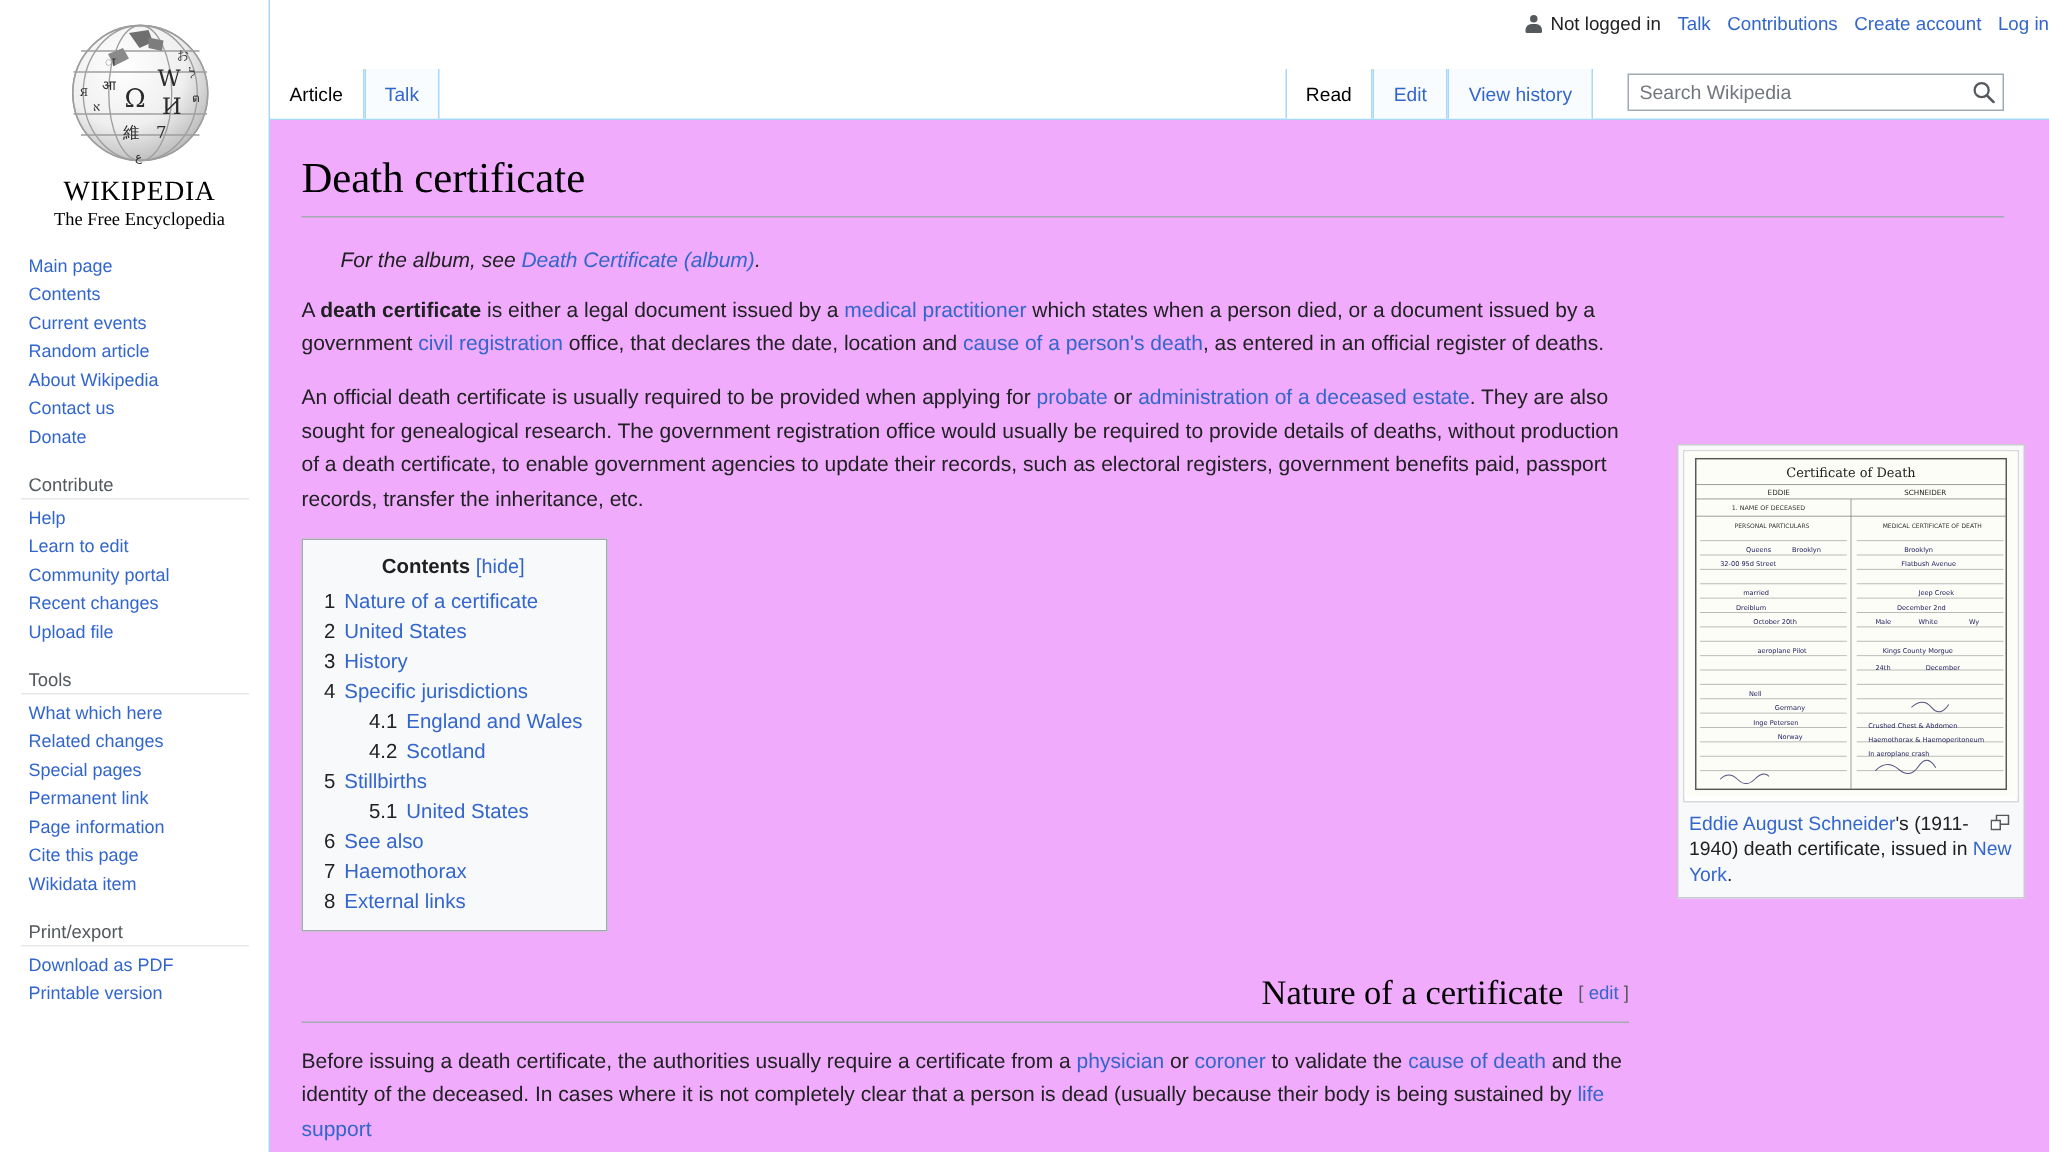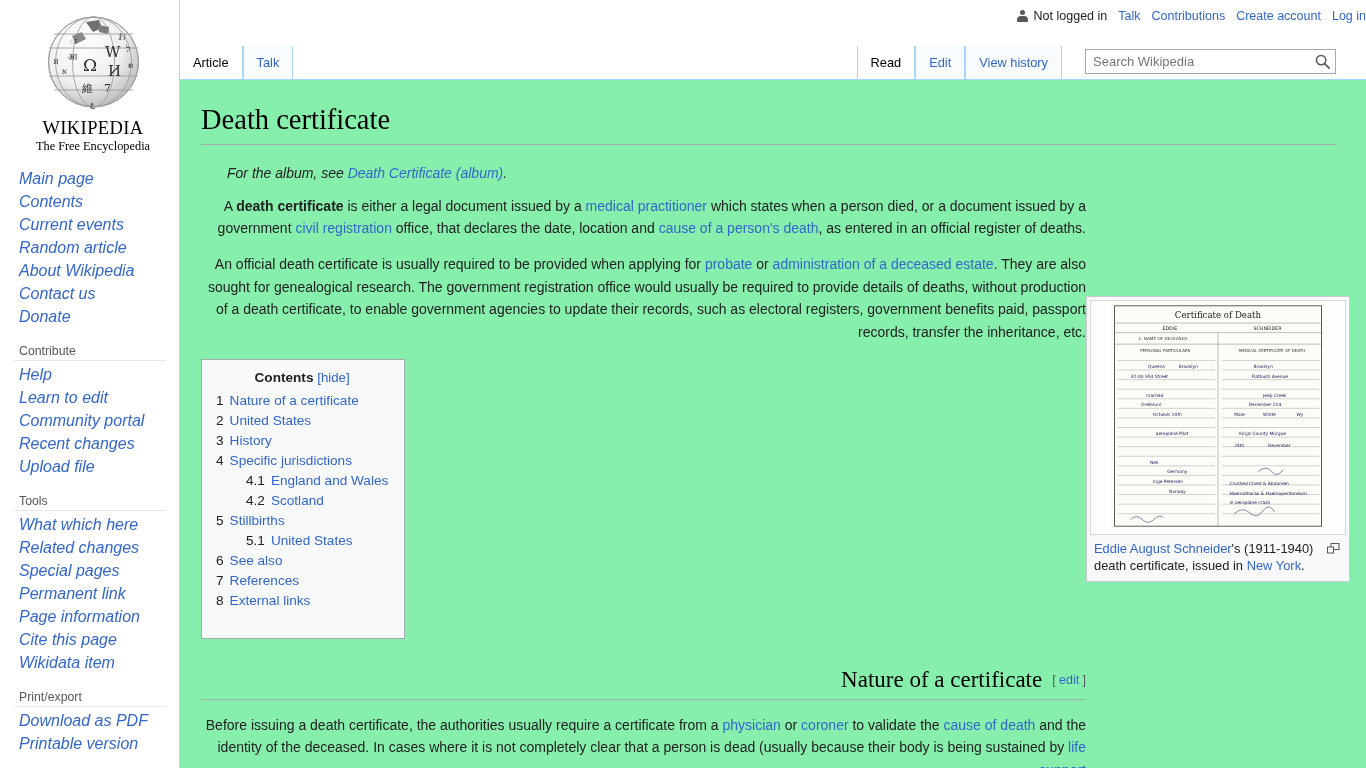--- a/index.html
+++ b/index.html
@@ -50,21 +50,21 @@
   .tagline {
     font-family: "Liberation Serif", serif;
     font-size: 12.3px; color: #000; margin-top: 1px;
   }
   .nav-section { margin-top: 13px; }
   .nav-heading {
     color: #54595d; font-size: 12.3px; padding: 3px 0 2px 5px;
     border-bottom: 1px solid #e8e8e8; margin-bottom: 2px; margin-right: 14px;
   }
   .nav-item { padding: 2.5px 0 2.5px 5px; }
-  .nav-item a { font-size: 16px; font-style: italic; }
+  .nav-item a { font-size: 12px; }
   #sidebar-divider {
     position: absolute; left: 179px; top: 0; width: 1px; height: 768px;
     background: #a7d7f9;
   }
 
   
   #tabs-left { position: absolute; top: 46px; left: 180px; display: flex; }
   #tabs-right { position: absolute; top: 46px; right: 0; display: flex; align-items: flex-start; }
   .tab {
     height: 33px; padding: 0 13px;
@@ -93,44 +93,44 @@
   }
   #search-input::placeholder { color: #72777d; opacity: 1; }
   #search-btn {
     position: absolute; right: 1px; top: 1px; width: 26px; height: 23px;
     display: flex; align-items: center; justify-content: center;
   }
 
   
   #content {
     position: absolute; top: 80px; left: 180px; right: 0; bottom: 0;
-    background: #86efac; padding: 0 30px 0 21px;
+    background: #f0abfc; padding: 0 30px 0 21px;
     overflow: hidden;
   }
   h1#firstHeading {
     font-family: "Liberation Serif", serif;
     font-size: 28.5px; font-weight: normal; color: #000;
     margin: 22px 0 0 0; padding-bottom: 6px;
     border-bottom: 1px solid #a2a9b1;
     line-height: 1.25;
   }
   #siteSub { font-size: 12.8px; color: #222; margin-top: 8px; }
   .hatnote {
     font-style: italic; font-size: 14px; margin: 20px 0 0 26px; color: #202122;
   }
   p.body {
     font-size: 14px; line-height: 22.4px; margin: 14px 0 0 0;
-    color: #202122; max-width: 885px; text-align: right;
+    color: #202122; max-width: 885px;
   }
   p.body b { font-weight: bold; }
 
   
   #toc {
     border: 1px solid #a2a9b1; background: #f8f9fa;
-    display: inline-block; padding: 10px 16px 28px 14px;
+    display: inline-block; padding: 10px 16px 10px 14px;
     margin-top: 16px; font-size: 13.6px; min-width: 185px;
   }
   #toc-title { text-align: center; font-weight: bold; margin-bottom: 5px; font-size: 13.6px; }
   #toc-title .togglelink { font-weight: normal; color: #3366cc; font-size: 13.2px; }
   #toc-title .bracket { font-weight: normal; color: #3366cc; }
   .toclevel-1 { padding: 2.5px 0; }
   .toclevel-2 { padding: 2.5px 0 2.5px 30px; }
   .tocnumber { color: #202122; display: inline-block; margin-right: 6px; }
 
   
@@ -143,21 +143,21 @@
   }
   h2.section .editsection {
     font-family: "Liberation Sans", sans-serif;
     font-size: 12.4px; margin-left: 10px; color: #54595d;
     vertical-align: 3px;
   }
   h2.section .editsection a { color: #3366cc; }
 
   
   .thumb {
-    position: absolute; width: 264px;
+    position: absolute; width: 232px;
     border: 1px solid #c8ccd1; background: #f8f9fa;
     padding: 3px;
   }
   #thumb1 { top: 216px; right: 16px; }
   .thumbimage {
     width: 100%; display: block; background: #fff;
     border: 1px solid #d8d8d8;
   }
   .thumbcaption {
     font-size: 12.9px; line-height: 17px; color: #202122;
@@ -307,21 +307,21 @@
     <div id="toc-list">
         <div class="toclevel-1"><span class="tocnumber">1</span><a href="#">Nature of a certificate</a></div>
         <div class="toclevel-1"><span class="tocnumber">2</span><a href="#">United States</a></div>
         <div class="toclevel-1"><span class="tocnumber">3</span><a href="#">History</a></div>
         <div class="toclevel-1"><span class="tocnumber">4</span><a href="#">Specific jurisdictions</a></div>
         <div class="toclevel-2"><span class="tocnumber">4.1</span><a href="#">England and Wales</a></div>
         <div class="toclevel-2"><span class="tocnumber">4.2</span><a href="#">Scotland</a></div>
         <div class="toclevel-1"><span class="tocnumber">5</span><a href="#">Stillbirths</a></div>
         <div class="toclevel-2"><span class="tocnumber">5.1</span><a href="#">United States</a></div>
         <div class="toclevel-1"><span class="tocnumber">6</span><a href="#">See also</a></div>
-        <div class="toclevel-1"><span class="tocnumber">7</span><a href="#">References</a></div>
+        <div class="toclevel-1"><span class="tocnumber">7</span><a href="#">Haemothorax</a></div>
         <div class="toclevel-1"><span class="tocnumber">8</span><a href="#">External links</a></div>
       </div>
   </div>
 
   <h2 class="section"><span>Nature of a certificate</span><span class="editsection"><span>[</span> <a href="#">edit</a> <span>]</span></span></h2>
 
   <p class="body"><span>Before issuing a death certificate, the authorities usually require a certificate from a </span><a href="#">physician</a><span> or </span><a href="#">coroner</a><span> to validate the </span><a href="#">cause of death</a><span> and the identity of the deceased. In cases where it is not completely clear that a person is dead (usually because their body is being sustained by </span><a href="#">life support</a></p>
 
   
   <div class="thumb" id="thumb1">

